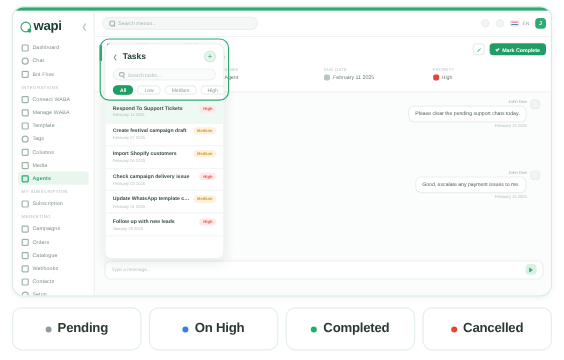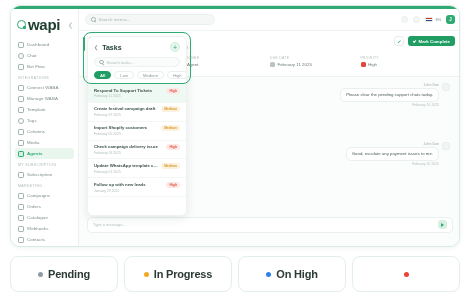--- a/index.html
+++ b/index.html
@@ -37,21 +37,21 @@
   .brand { display: flex; align-items: center; gap: 2px; padding: 2px 5px 6px 6px; }
   .brand-mark {
     width: 9px; height: 9px; border-radius: 50%;
     border: 1.6px solid #2eaa72; flex: 0 0 auto;
     position: relative;
   }
   .brand-mark::after{
     content:""; position:absolute; right:-1px; bottom:-1px;
     width:3px; height:3px; background:#2eaa72; border-radius:1px;
   }
-  .brand-text { font-size: 15px; font-weight: 700; color: #1d3d2e; letter-spacing: -.3px; }
+  .brand-text { font-size: 11px; font-weight: 700; color: #1d3d2e; letter-spacing: -.3px; }
   .brand-collapse { margin-left: auto; font-size: 6px; color: #b8c9c0; }
 
   .nav-section-label {
     font-size: 3.6px; color: #aebdb5; letter-spacing: .35px;
     padding: 4px 6px 2px 7px; text-transform: uppercase;
     display: flex; align-items: center; justify-content: space-between;
   }
   .nav-item {
     display: flex; align-items: center; gap: 3px;
     height: 11px; margin: 0 4px; padding: 0 3px;
@@ -451,24 +451,25 @@
 
     <div class="tasks-highlight"></div>
   </div>
 
   <div class="legend" id="legend-root">
       <div class="legend-card">
         <span class="legend-dot" style="background: rgb(142, 155, 164);"></span>
         <span class="legend-label">Pending</span>
       </div>
       <div class="legend-card">
-        <span class="legend-dot" style="background: rgb(245, 166, 35);"></span>
-        <span class="legend-label">In Progress</span>
-      </div>
-      <div class="legend-card">
         <span class="legend-dot" style="background: rgb(47, 128, 237);"></span>
         <span class="legend-label">On High</span>
       </div>
       <div class="legend-card">
+        <span class="legend-dot" style="background: rgb(24, 179, 104);"></span>
+        <span class="legend-label">Completed</span>
+      </div>
+      <div class="legend-card">
         <span class="legend-dot" style="background: rgb(234, 67, 53);"></span>
+        <span class="legend-label">Cancelled</span>
       </div>
     </div>
 </div>
 
 </body></html>

